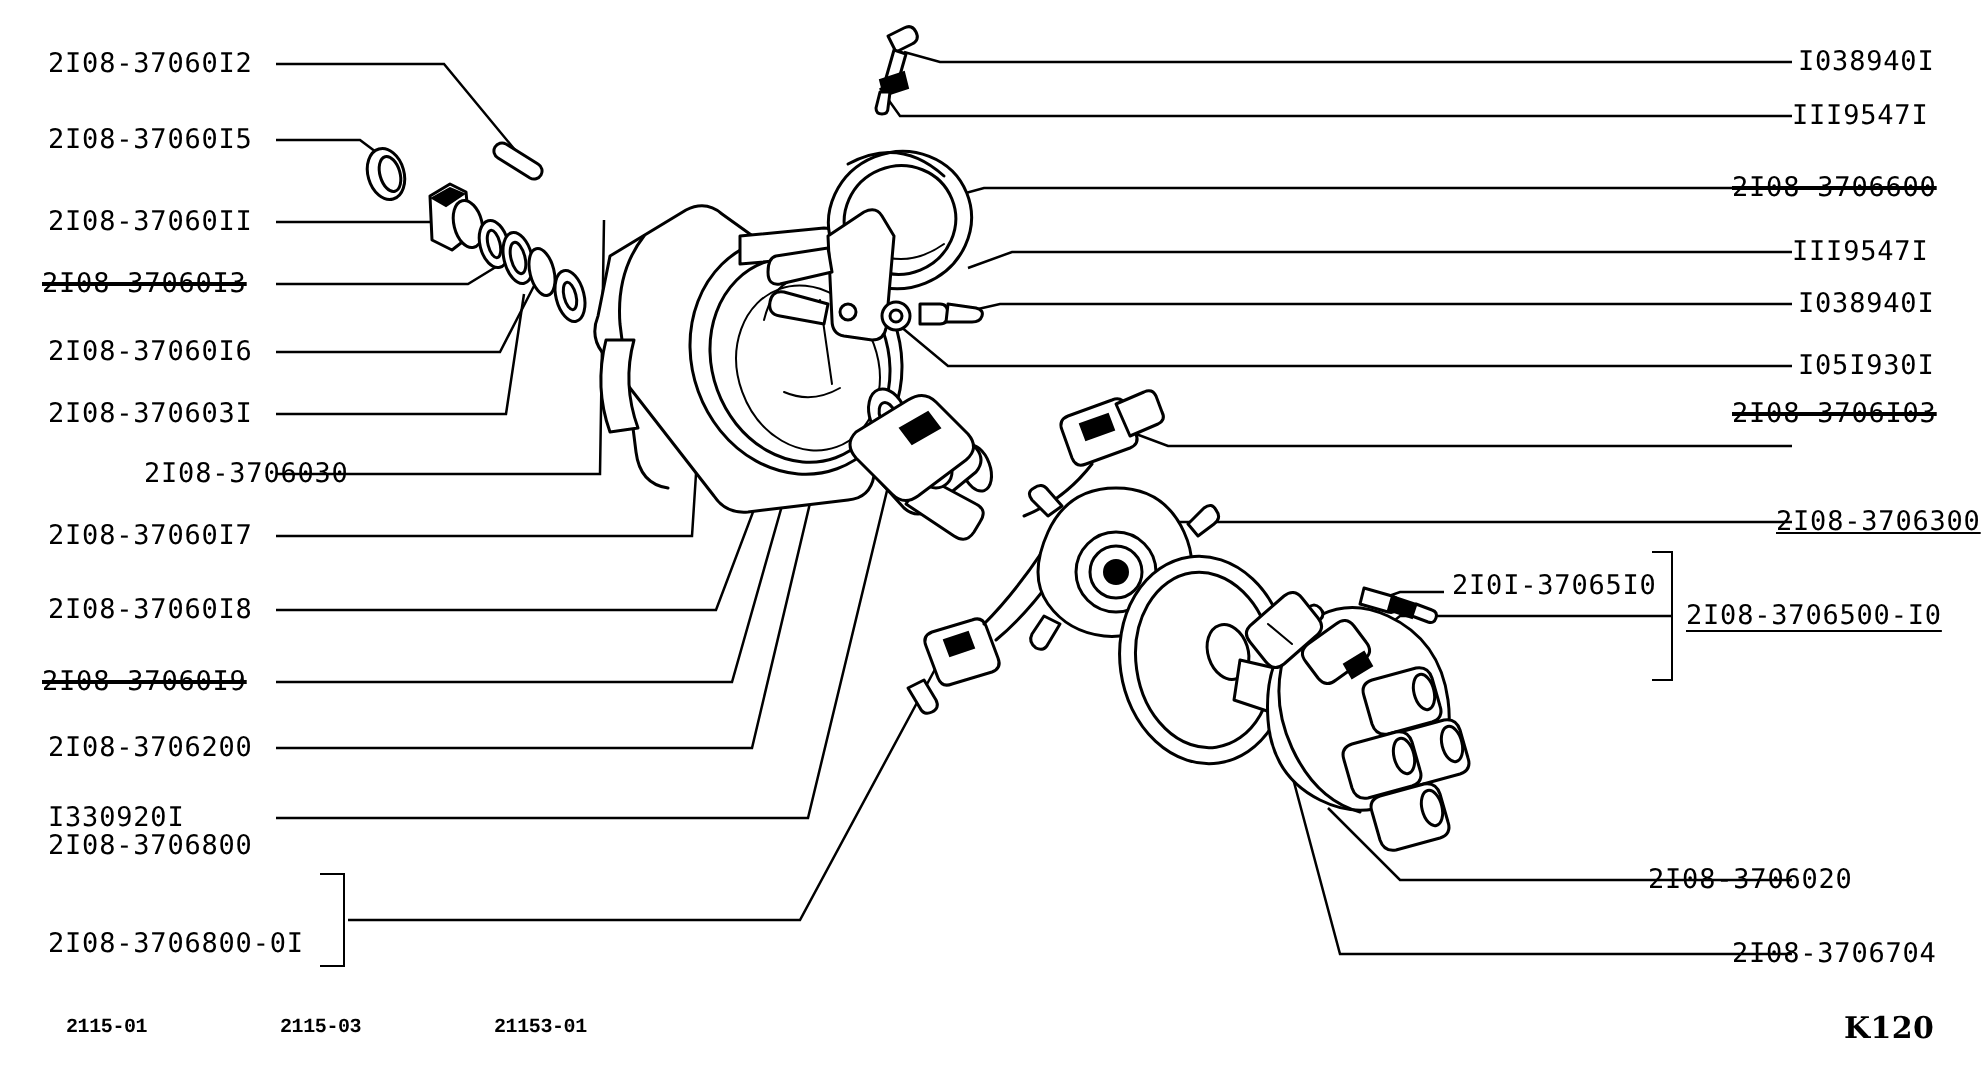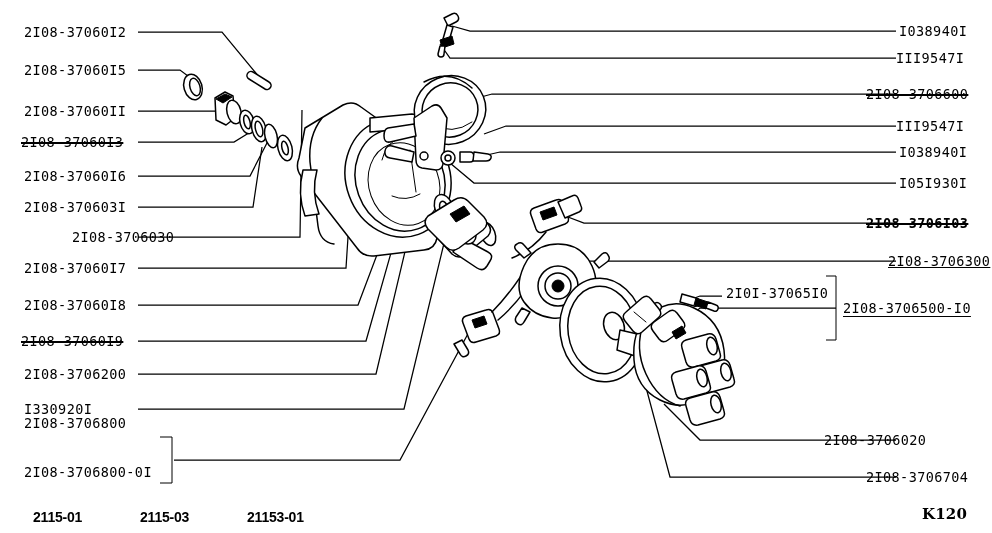--- a/index.html
+++ b/index.html
@@ -21,22 +21,22 @@
     color:#000;
   }
   .lbl.left{text-align:left;}
   .lbl.right{text-align:left;}
   .lbl.struck{text-decoration:line-through;text-decoration-thickness:1.6px;text-align:center;}
   .lbl.underl{text-decoration:underline;text-decoration-thickness:1.3px;text-underline-offset:2.5px;}
 
   
   .modelcode{
     position:absolute;
-    font-family:Liberation Sans, sans-serif;
-    font-size:14px;font-weight:bold;letter-spacing:-0.2px;
+    font-family:Liberation Mono, monospace;
+    font-size:10px;font-weight:bold;letter-spacing:-0.2px;
     white-space:nowrap;
   }
   #title-caption{
     position:absolute;
     font-family:"DejaVu Serif","Liberation Serif",serif;
     font-size:14.5px;font-weight:bold;letter-spacing:0.3px;
     white-space:nowrap;
   }
   #plate-code{
     position:absolute;
@@ -255,21 +255,21 @@
     <div class="lbl left" style="left:24px;top:465px;">2I08-3706800-0I</div>
   </div>
 
   <div>
     <div class="lbl right" style="left:899px;top:24px;">I038940I</div>
     <div class="lbl right" style="left:896px;top:51px;">III9547I</div>
     <div class="lbl right struck" style="left:866px;top:87px;">2I08-3706600</div>
     <div class="lbl right" style="left:896px;top:119px;">III9547I</div>
     <div class="lbl right" style="left:899px;top:145px;">I038940I</div>
     <div class="lbl right" style="left:899px;top:176px;">I05I930I</div>
-    <div class="lbl right struck" style="left:866px;top:216px;font-weight:bold;">2I08-3706I03</div>
+    <div class="lbl right struck" style="left:866px;top:200px;">2I08-3706I03</div>
     <div class="lbl right struck" style="left:888px;top:254px;text-decoration:underline;">2I08-3706300</div>
     <div class="lbl right" style="left:824px;top:433px;">2I08-3706020</div>
     <div class="lbl right" style="left:866px;top:470px;">2I08-3706704</div>
   </div>
 
   <div class="lbl" style="left:726px;top:286px;">2I0I-37065I0</div>
   <div class="lbl underl" style="left:843px;top:301px;">2I08-3706500-I0</div>
 
   <div class="modelcode" style="left:33px;top:509px;">2115-01</div>
   <div class="modelcode" style="left:140px;top:509px;">2115-03</div>

